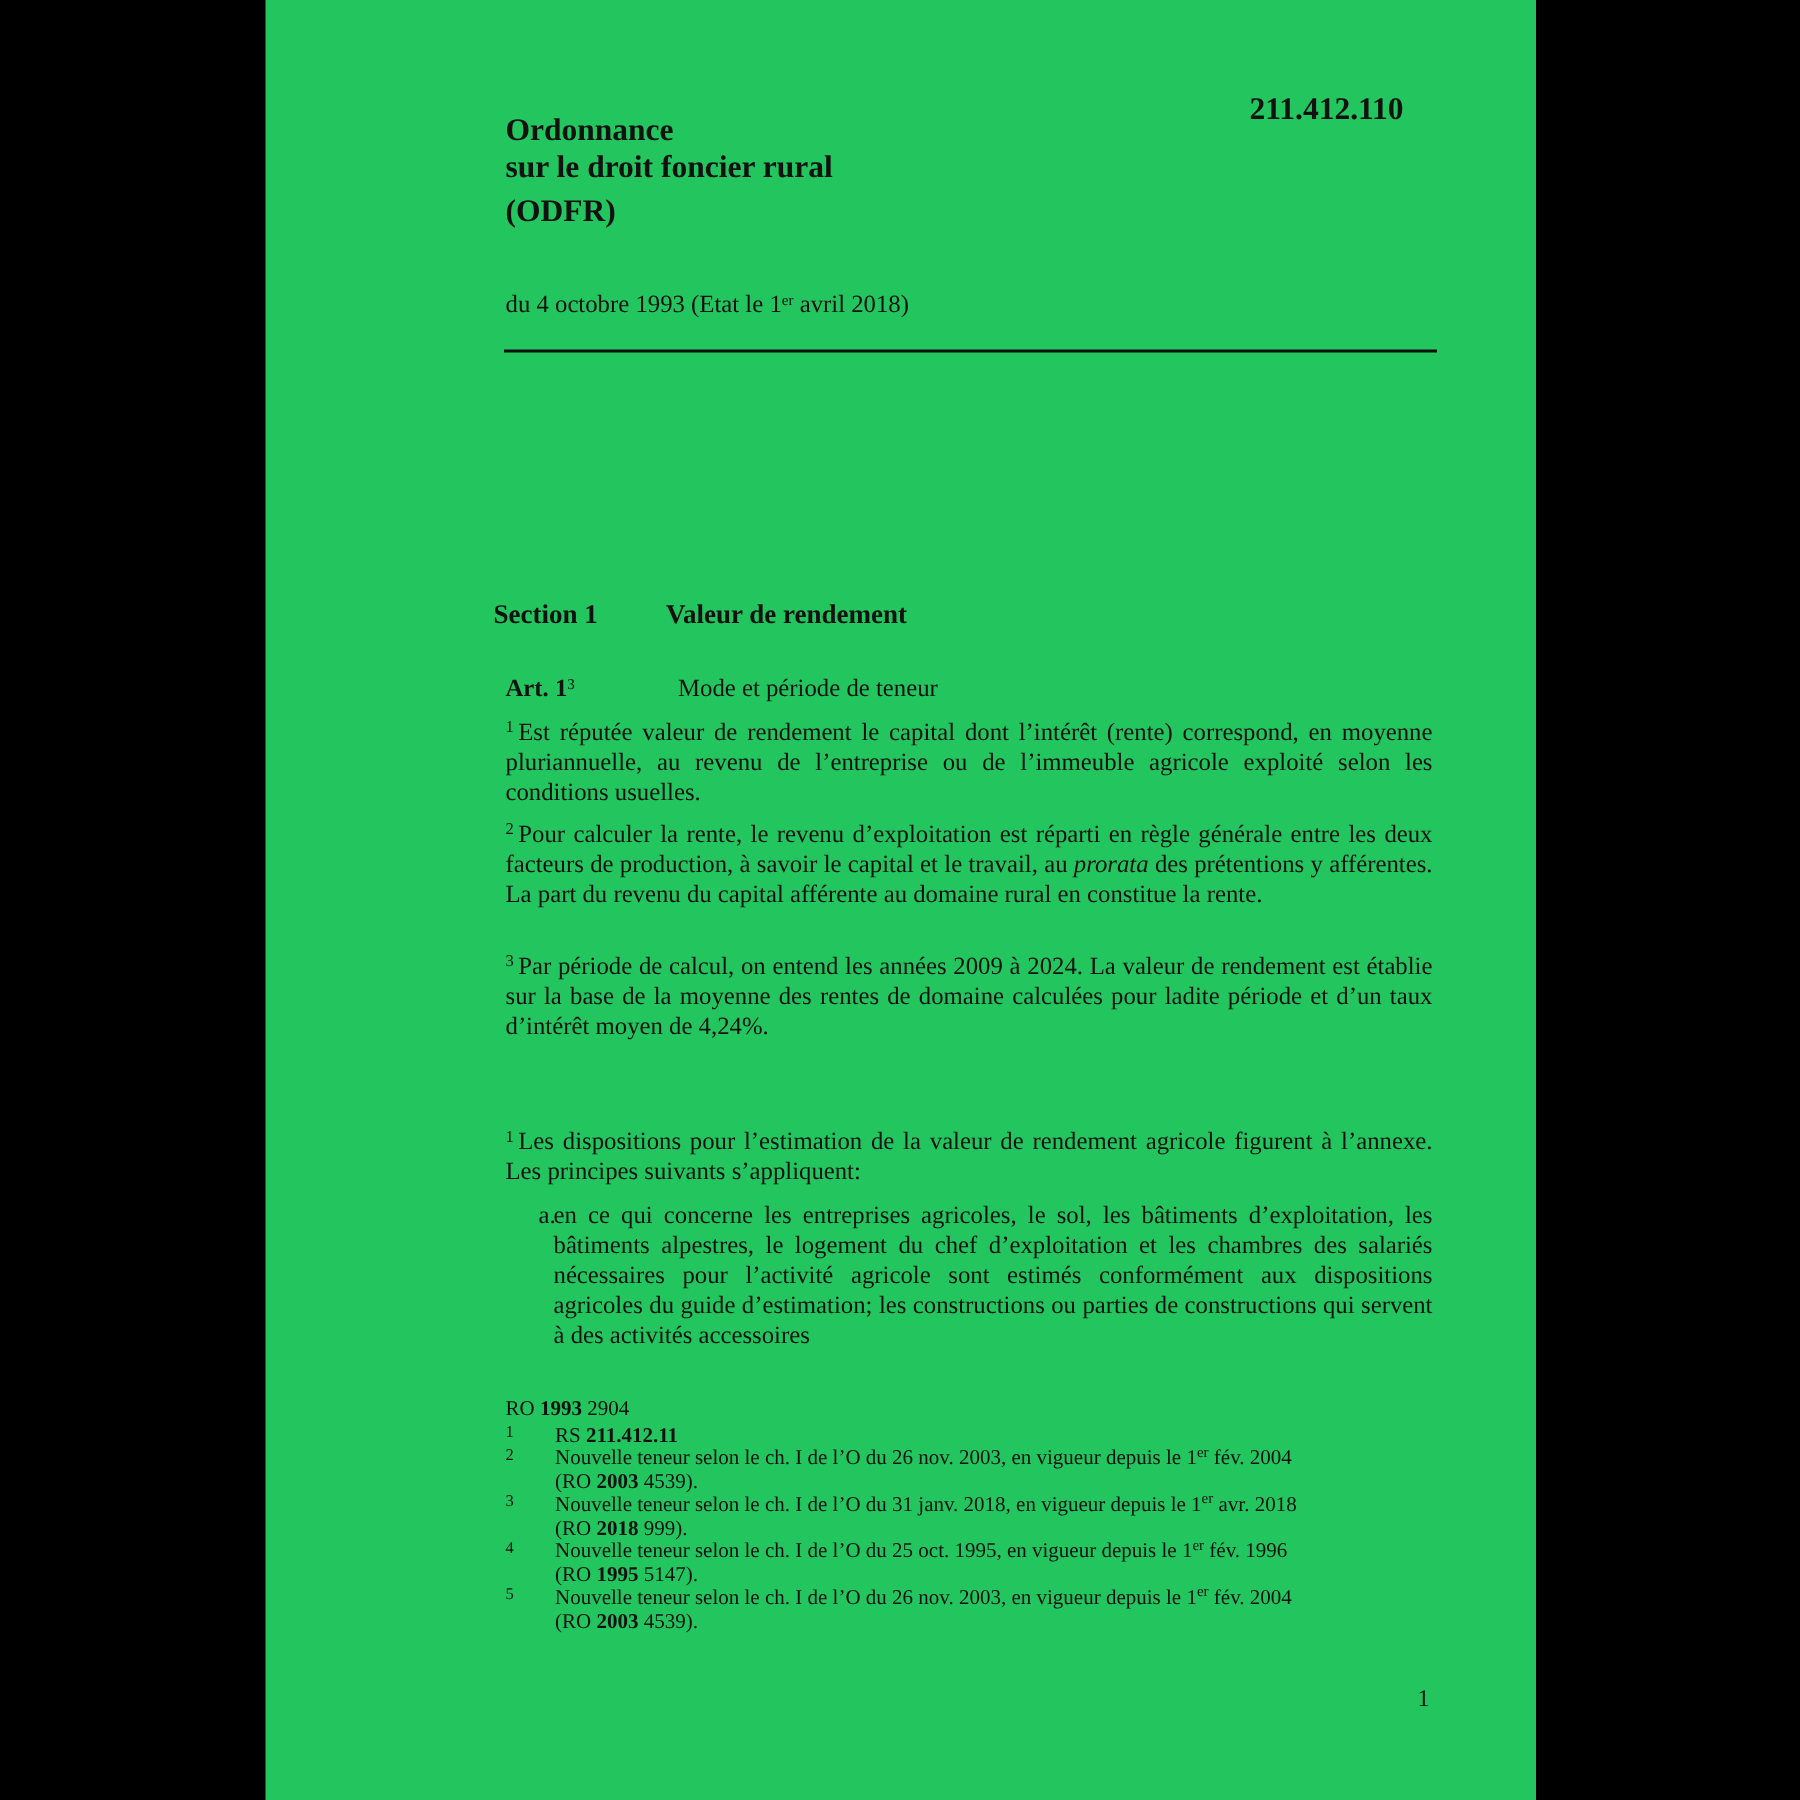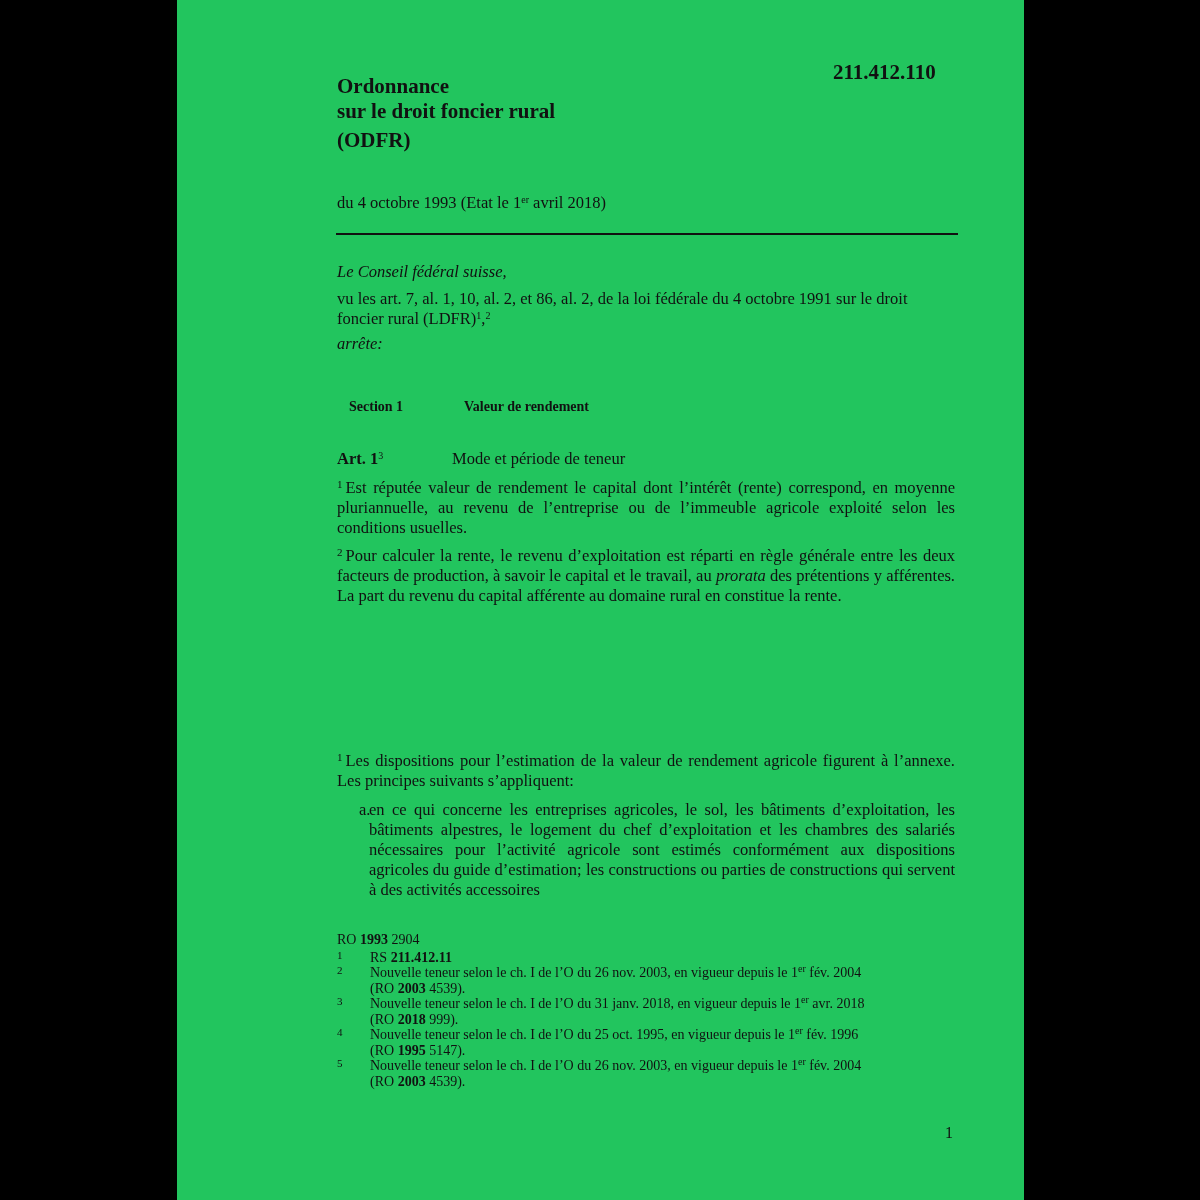--- a/index.html
+++ b/index.html
@@ -43,22 +43,22 @@
     border-top: 2px solid #111;
   }
   .preamble {
     left: 160px; top: 262px; width: 620px;
     font-size: 16.5px; line-height: 20px;
   }
   .preamble .authority { font-style: italic; margin-bottom: 7px; }
   .preamble .recital { margin-bottom: 5px; }
   .preamble .arrete { font-style: italic; }
   .section-heading {
-    left: 172px; top: 399px;
-    font-size: 14px; font-weight: bold;
+    left: 152px; top: 399px;
+    font-size: 18px; font-weight: bold;
   }
   .section-heading .sec-title { position: absolute; left: 115px; white-space: nowrap; }
   .article-heading {
     left: 160px; width: 620px;
     font-size: 16.5px;
   }
   .article-heading .art-num { font-weight: bold; }
   .article-heading .art-title { position: absolute; left: 115px; white-space: nowrap; }
   .para {
     left: 160px; width: 618px;
@@ -95,44 +95,42 @@
   <div class="abs title">
     <div>Ordonnance</div>
     <div>sur le droit foncier rural</div>
     <span class="abbr">(ODFR)</span>
   </div>
 
   <div class="abs date-line"><span>du 4 octobre 1993 (Etat le 1</span><sup>er</sup><span> avril 2018)</span></div>
 
   <div class="abs rule"></div>
 
-  <div class="abs preamble">
-    <div class="authority">Le Conseil fédéral suisse,</div>
-    <div class="recital"><span>vu les art. 7, al. 1, 10, al. 2, et 86, al. 2, de la loi fédérale du 4 octobre 1991 sur le droit foncier rural (LDFR)</span><sup>1</sup><span>,</span><sup>2</sup></div>
-    <div class="arrete">arrête:</div>
-  </div>
 
   <div class="abs section-heading">
     <span>Section 1</span>
     <span class="sec-title">Valeur de rendement</span>
   </div>
 
   <div class="abs article-heading" style="top:449px;">
     <span class="art-num">Art. 1</span><sup>3</sup>
     <span class="art-title">Mode et période de teneur</span>
   </div>
 
   <div class="abs para" style="top:478px;">
     <span class="pnum">1</span><span>Est réputée valeur de rendement le capital dont l’intérêt (rente) correspond, en moyenne pluriannuelle, au revenu de l’entreprise ou de l’immeuble agricole exploité selon les conditions usuelles.</span>
   </div>
 
   <div class="abs para" style="top:546px;">
     <span class="pnum">2</span><span>Pour calculer la rente, le revenu d’exploitation est réparti en règle générale entre les deux facteurs de production, à savoir le capital et le travail, au </span><i>prorata</i><span> des pré­tentions y afférentes. La part du revenu du capital afférente au domaine rural en constitue la rente.</span>
   </div>
 
+  <div class="abs para" style="top:634px;">
+    <span class="pnum">3</span><span>Par période de calcul, on entend les années 2009 à 2024. La valeur de rendement est établie sur la base de la moyenne des rentes de domaine calculées pour ladite période et d’un taux d’intérêt moyen de 4,24%.</span>
+  </div>
 
 
   <div class="abs para" style="top:751px;">
     <span class="pnum">1</span><span>Les dispositions pour l’estimation de la valeur de rendement agricole figurent à l’annexe. Les principes suivants s’appliquent:</span>
   </div>
 
   <div class="abs list-item" style="top:800px;">
     <span class="letter">a.</span>
     <div class="item-text">en ce qui concerne les entreprises agricoles, le sol, les bâtiments d’exploita­tion, les bâtiments alpestres, le logement du chef d’exploitation et les chambres des salariés nécessaires pour l’activité agricole sont estimés con­formément aux dispositions agricoles du guide d’estimation; les construc­tions ou parties de constructions qui servent à des activités accessoires</div>
   </div>

